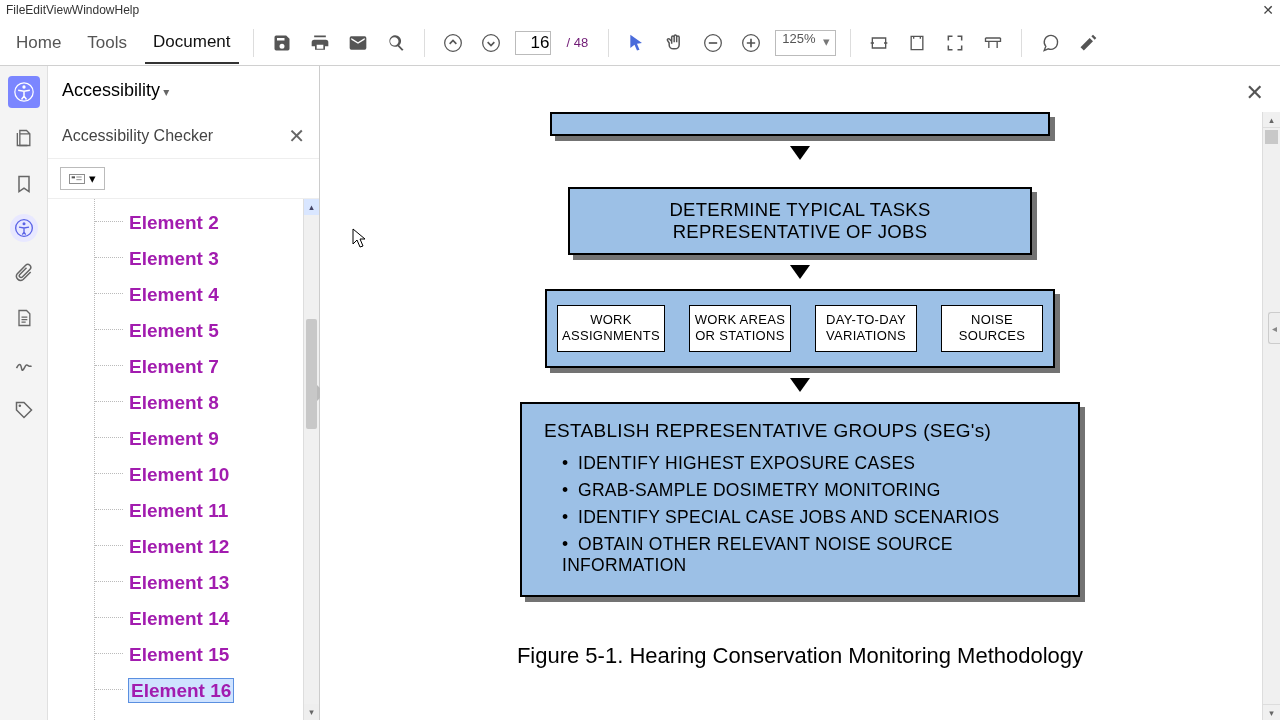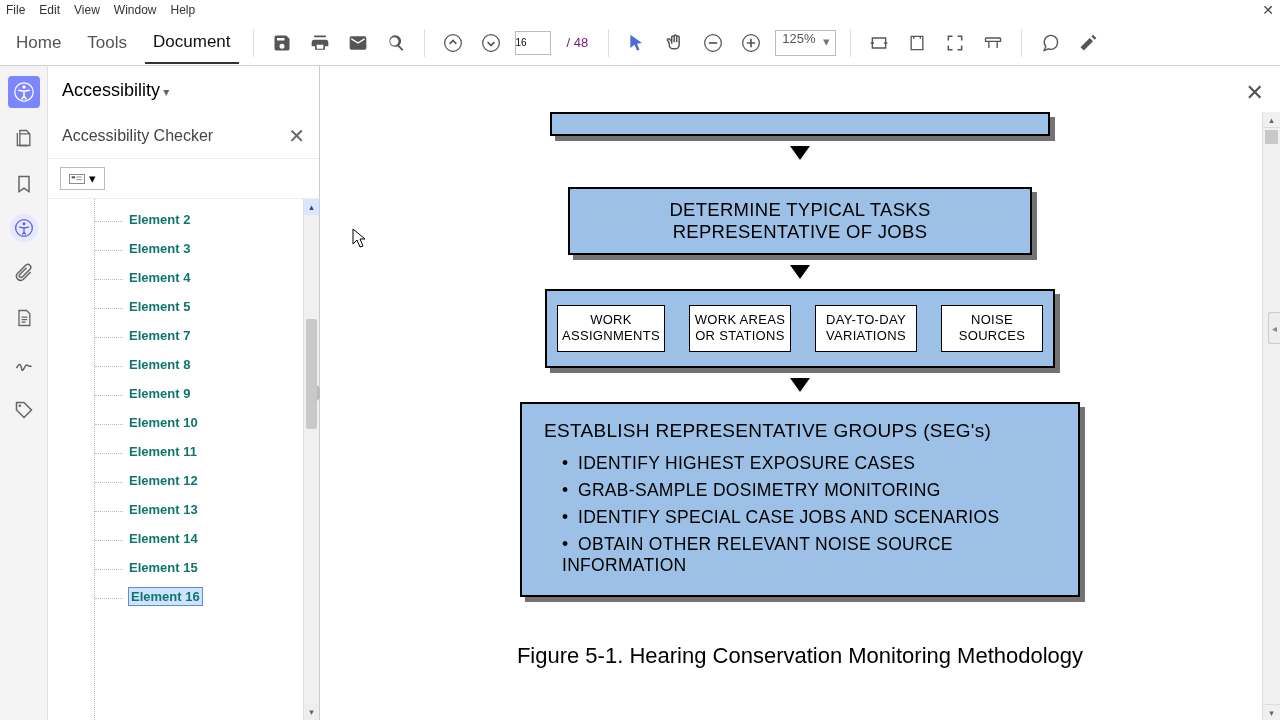--- a/index.html
+++ b/index.html
@@ -1,52 +1,52 @@
 <!DOCTYPE html>
 <html><head>
 <meta charset="utf-8">
 <style>
   * { box-sizing: border-box; margin: 0; padding: 0; font-family: "Segoe UI", Arial, sans-serif; }
   html, body { width: 1280px; height: 720px; overflow: hidden; background: #fff; }
 
   
-  .menubar { height: 20px; display: flex; align-items: center; padding: 0 6px; gap: 14px; font-size: 12px; color: #333; }
+  .menubar { height: 20px; display: flex; align-items: center; padding: 0 6px; font-size: 12px; color: #333; }
   .menubar .item { cursor: default; }
   .menubar .spacer { flex: 1; }
   .menubar .close { font-size: 14px; color: #444; }
 
   
   .tabbar { height: 46px; display: flex; align-items: center; border-bottom: 1px solid #d0d0d0; padding: 0 8px; gap: 10px; color:#555; }
   .tabbar .tab { padding: 10px 8px; font-size: 17px; color:#555; }
   .tabbar .tab.active { color: #111; border-bottom: 2px solid #333; font-weight:500; }
   .tabbar .sep { width: 1px; height: 28px; background: #ddd; margin: 0 4px; }
   .iconbtn { width: 28px; height: 28px; display:flex; align-items:center; justify-content:center; color:#555; fill:#555; }
   .iconbtn svg { width:20px; height:20px; }
-  .pagefield { width: 36px; height: 24px; border:1px solid #bbb; text-align:left; font-size:10px; }
+  .pagefield { width: 36px; height: 24px; border:1px solid #bbb; text-align:right; font-size:17px; }
   .pagemax { font-size:13px; color:#701a75; padding:0 6px;}
   .zoomsel { height:26px; border:1px solid #bbb; font-size:13px; padding:0 20px 0 6px; background:#fff; position:relative;}
   .zoomsel::after{content:"▾"; position:absolute; right:6px; top:3px; color:#777;}
 
   
   .leftrail { position:absolute; left:0; top:66px; width:48px; bottom:0; background:#f4f4f4; border-right:1px solid #e0e0e0; display:flex; flex-direction:column; align-items:center; gap:14px; padding-top:10px;}
   .leftrail .railbtn{ width:32px; height:32px; display:flex; align-items:center; justify-content:center; border-radius:4px; color:#666;}
   .leftrail .railbtn.active{ background:#7b86ff; color:#fff; }
   .leftrail .railbtn svg{width:20px;height:20px;fill:currentColor;}
   .leftrail .railbtn.a11y{ background:#e8e8ff; color:#5a63e6; border-radius:50%; width:28px;height:28px;}
 
   
   .sidepanel { position:absolute; left:48px; top:66px; width:272px; bottom:0; border-right:1px solid #ccc; display:flex; flex-direction:column; background:#fff;}
   .sidepanel .head { height:48px; display:flex; align-items:center; padding:0 14px; font-size:18px; }
   .sidepanel .head .dd::after{content:" ▾"; font-size:12px; color:#666;}
   .sidepanel .subhead{ padding:10px 14px; font-size:16px; color:#444; display:flex; align-items:center; justify-content:space-between; border-bottom:1px solid #eee;}
   .sidepanel .ctrls{ padding:6px 12px; border-bottom:1px solid #eee; height:40px; display:flex; align-items:center;}
   .sidepanel .ctrls .dd{border:1px solid #bbb; padding:3px 8px; font-size:13px; display:flex; align-items:center; gap:4px;}
   .sidepanel .tree { position:relative; flex:1; overflow:hidden; padding-left:36px; }
   .treeul { list-style:none; padding:6px 0 0 34px; border-left:1px dotted #bbb; margin-left:10px; height:100%; overflow:hidden;}
-  .treeul li{ font-size:13px; font-weight:600; color:#0f766e; padding:7px 0; position:relative; white-space:nowrap;}
+  .treeul li{ font-size:19px; font-weight:600; color:#a21caf; padding:7px 0; position:relative; white-space:nowrap;}
   .treeul li::before{content:""; position:absolute; left:-34px; top:16px; width:28px; border-top:1px dotted #bbb;}
   .treeul li.sel span{ background:#cfe3ff; outline:1px solid #5a8fe0; padding:1px 2px;}
   .panel-scroll{position:absolute; right:0; top:0; bottom:0; width:16px; background:#f0f0f0; border-left:1px solid #ddd;}
   .panel-scroll .up{position:absolute;top:0;left:0;right:0;height:16px;background:#d9e6ff;display:flex;align-items:center;justify-content:center;font-size:9px;color:#446;}
   .panel-scroll .dn{position:absolute;bottom:0;left:0;right:0;height:16px;background:#eee;display:flex;align-items:center;justify-content:center;font-size:9px;color:#666;}
   .panel-scroll .thumb{position:absolute; left:2px; right:2px; top:120px; height:110px; background:#c8c8c8; border-radius:2px;}
   .tri{position:absolute; left:-6px; top:50%; width:0;height:0; border-top:8px solid transparent;border-bottom:8px solid transparent;border-right:8px solid #bbb; transform:translateY(-50%);}
   .sidepanel .closeX{ font-size:20px; color:#666; }
 
   

